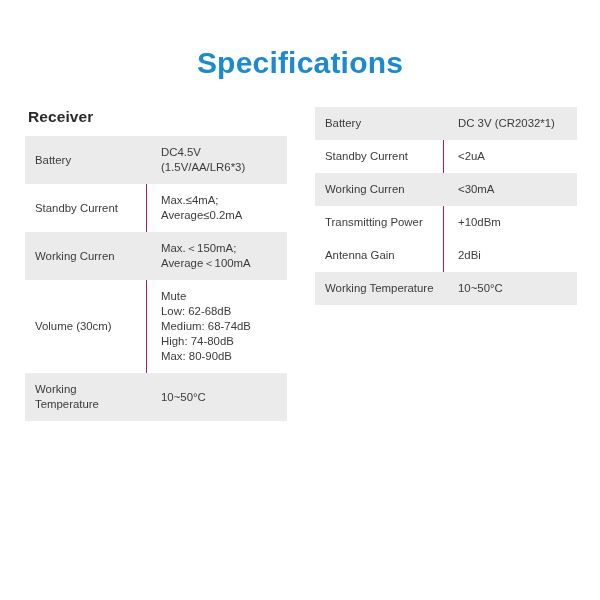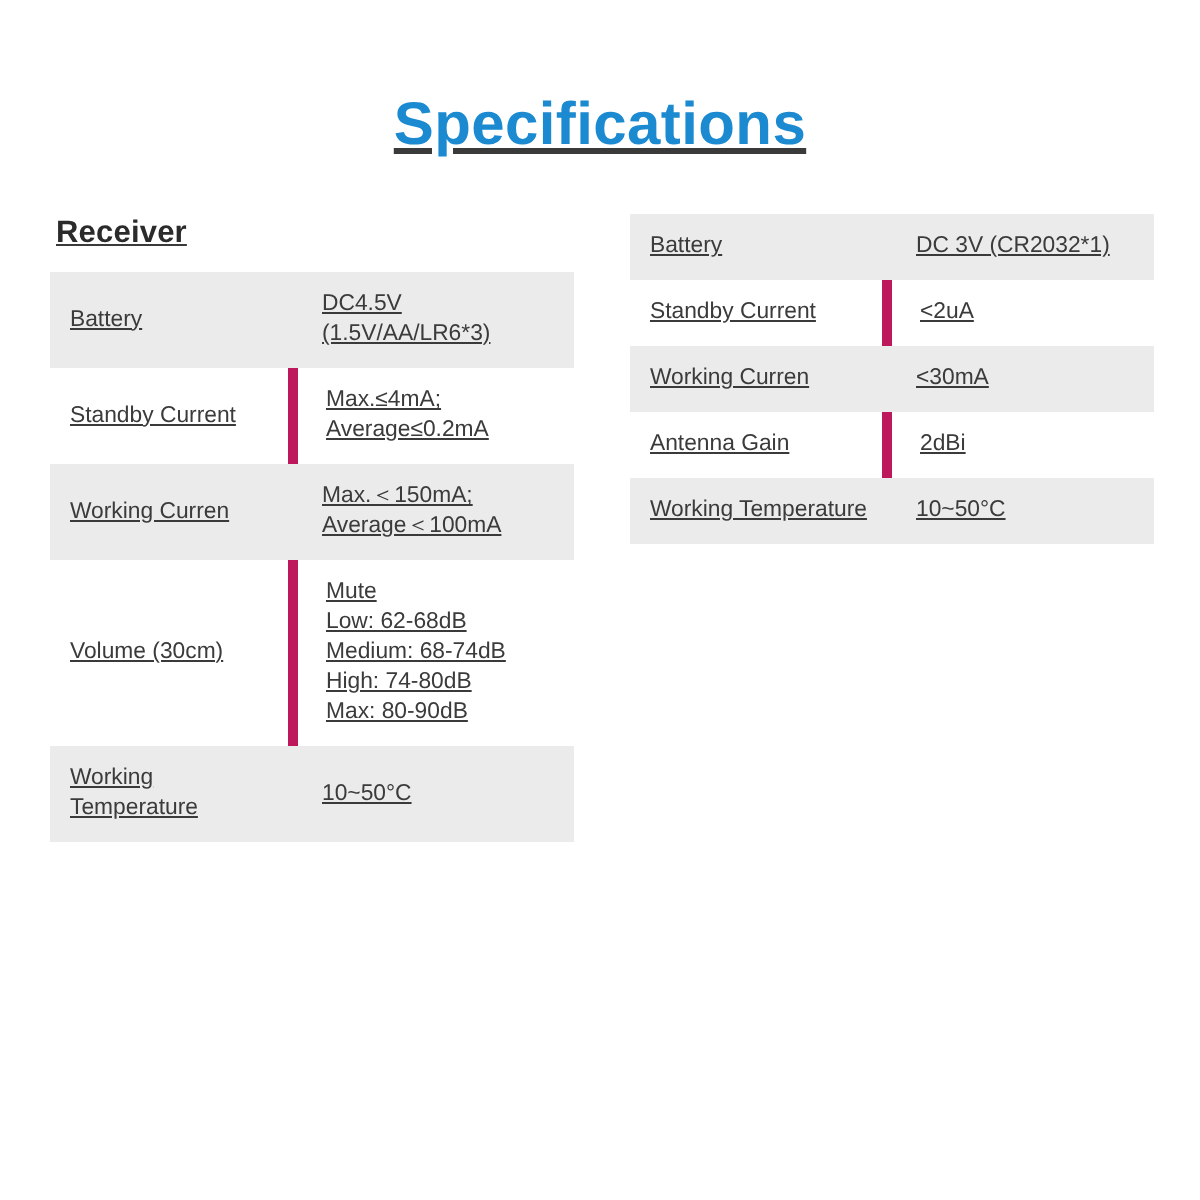--- a/index.html
+++ b/index.html
@@ -12,21 +12,20 @@
     background: #ffffff;
     font-family: "Liberation Sans", sans-serif;
     color: #3a3a3a;
     overflow: hidden;
   }
   .page {
     position: relative;
     width: 600px;
     height: 600px;
     box-sizing: border-box;
-    text-decoration: underline;
   }
   .title {
     text-align: center;
     color: #1C8AD0;
     font-size: 30px;
     font-weight: bold;
     letter-spacing: 0.2px;
     margin: 0;
     padding-top: 45px;
     line-height: 36px;
@@ -68,21 +67,21 @@
     line-height: 15px;
     color: #3b3b3b;
     padding: 9px 6px 9px 10px;
     border: 0;
     word-break: normal;
   }
   .col-left .spec-table td.k { width: 105px; }
   .col-right .spec-table td.k { width: 112px; }
 
   .spec-table tr.plain td.k {
-    border-right: 5px solid #be185d;
+    border-right: 1px solid #be185d;
   }
   .spec-table tr.shade td.k {
     border-right: 1px solid transparent;
   }
   .spec-table td.v { padding-left: 14px; }
 
   .ml { display: block; }
 </style>
 </head>
 <body>
@@ -153,20 +152,26 @@
                 <span class="ml">&lt;2uA</span>
               </td>
             </tr>
             <tr class="shade">
               <td class="k">Working Curren</td>
               <td class="v">
                 <span class="ml">&lt;30mA</span>
               </td>
             </tr>
             <tr class="plain">
+              <td class="k">Transmitting Power</td>
+              <td class="v">
+                <span class="ml">+10dBm</span>
+              </td>
+            </tr>
+            <tr class="plain">
               <td class="k">Antenna Gain</td>
               <td class="v">
                 <span class="ml">2dBi</span>
               </td>
             </tr>
             <tr class="shade">
               <td class="k">Working Temperature</td>
               <td class="v">
                 <span class="ml">10~50°C</span>
               </td>

